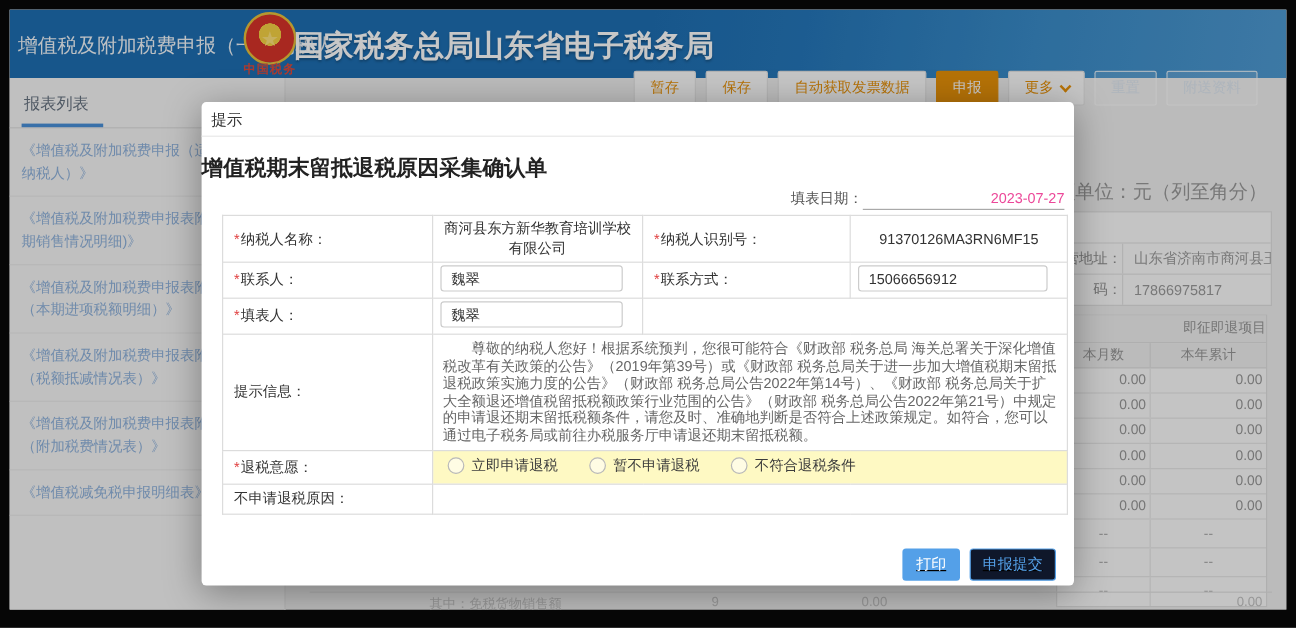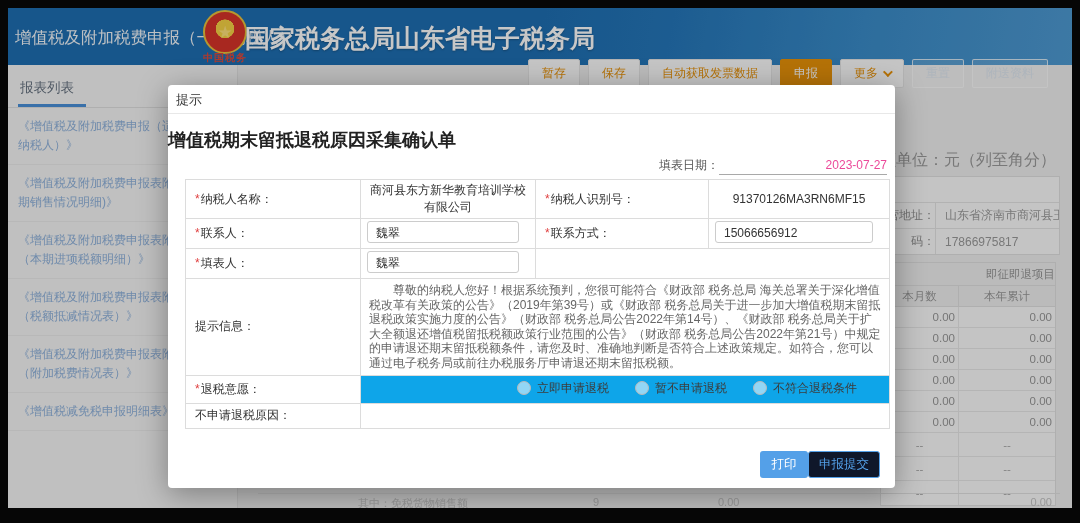--- a/index.html
+++ b/index.html
@@ -86,26 +86,26 @@
     padding:2px 6px; vertical-align:middle; }
   .lbl { color:#5d5d5d; padding-left:9px !important; }
   .req::before { content:"*"; color:#e04040; margin-right:1px; }
   .cell-center { text-align:center; }
   .inp { display:inline-block; width:152px; height:22px; line-height:22px;
     border:1px solid #ccc; border-radius:3px; background:#fff; padding-left:8px;
     color:#333; cursor:text; white-space:nowrap; overflow:hidden; }
   .inp.wide { width:158px; }
   .notice-cell { padding:4px 8px !important; }
   .notice-text { font-size:12px; color:#666; line-height:14.6px; text-indent:2em; }
-  .intent-cell { background:#0ea5e9; padding-left:12px !important;text-align:right; }
+  .intent-cell { background:#fef9c3; padding-left:12px !important; }
   .radio-opt { display:inline-flex; align-items:center; margin-right:26px; cursor:pointer; }
   .radio-circle { width:14px; height:14px; border-radius:50%; margin-right:6px;
     border:1.5px solid #b9b9b9; background:rgba(255,255,255,0.55); display:inline-block; }
   .radio-label { font-size:12px; color:#3c3c3c; }
-  .modal-actions { position:absolute; right:15px; bottom:10px; display:flex; gap:0; }
+  .modal-actions { position:absolute; right:15px; bottom:4px; display:flex; gap:8px;text-decoration:underline; }
   .btn-print { width:48px; height:27px; background:#54a0e8; color:#fff; border:none;
     border-radius:3px; font-size:12.5px; cursor:pointer; font-family:inherit; }
   .btn-submit { width:72px; height:27px; background:#0f172a; color:#54a0e8;
     border:1px solid #54a0e8; border-radius:3px; font-size:12.5px; cursor:pointer; font-family:inherit; }
 </style>
 </head>
 <body>
 
 <div class="screen">
 

